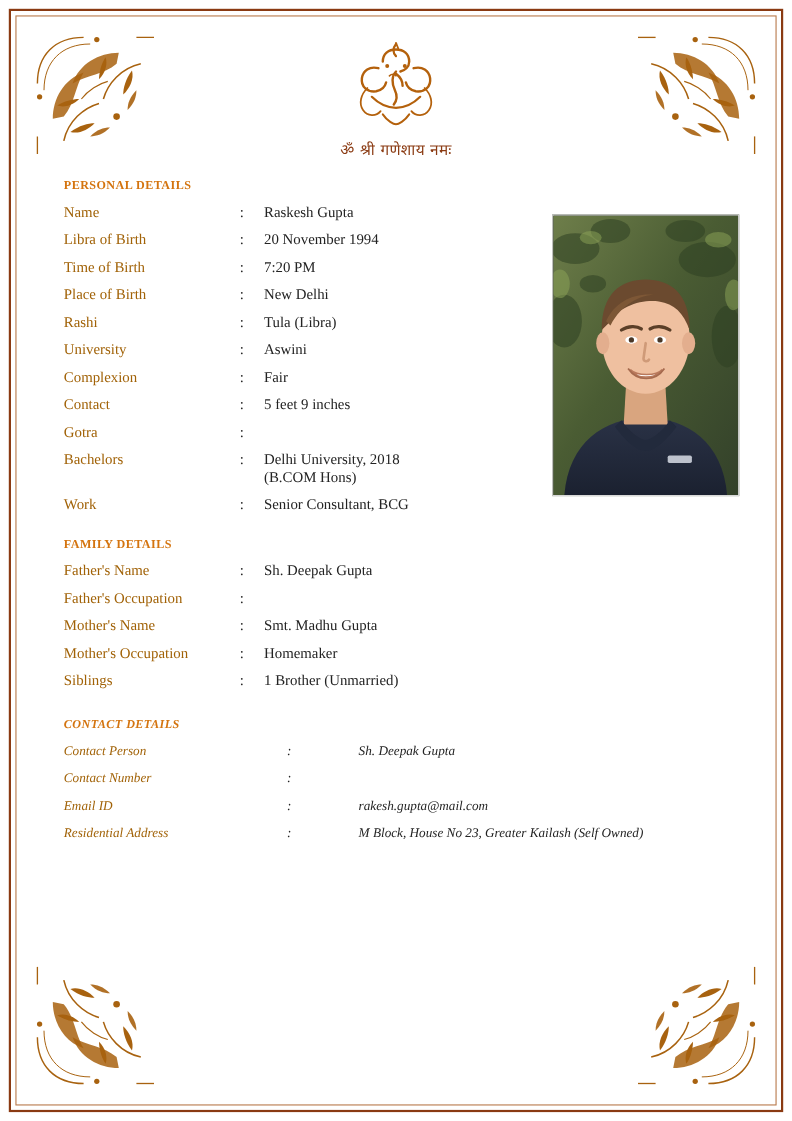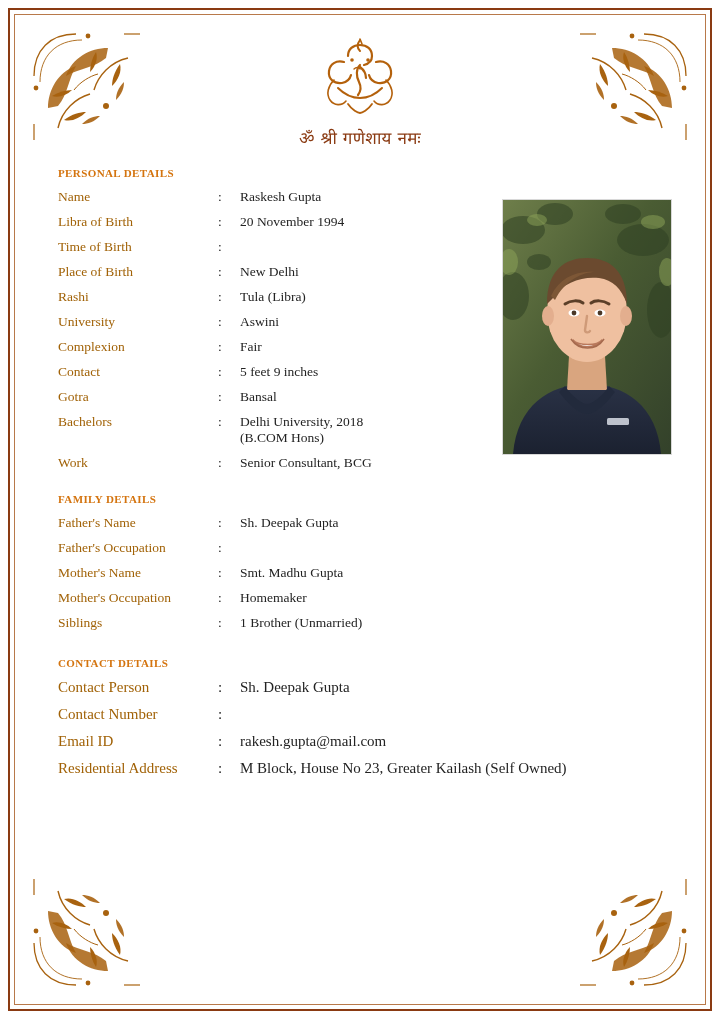--- a/index.html
+++ b/index.html
@@ -66,21 +66,21 @@
     text-align: center;
   }
   .ganesh {
     color: #b4610c;
     line-height: 1;
     height: 80px;
   }
   .ganesh svg { display: block; margin: 0 auto; }
   .mantra {
     margin-top: 10px;
-    font-size: 17px;
+    font-size: 14px;
     color: #8a3a12;
     font-family: "DejaVu Sans", sans-serif;
     letter-spacing: 0.3px;
   }
 
   
   .section {
     margin-top: 18px;
     padding-left: 36px;
     padding-right: 34px;
@@ -128,22 +128,22 @@
     top: 32px;
     width: 168px;
     height: 254px;
     border: 1px solid #d8d8d8;
     overflow: hidden;
     background: #2e3b23;
   }
   .photo svg { display: block; }
 
   .s-family { margin-top: 22px; }
-  .s-contact { margin-top: 26px; }
-  .s-contact .row { margin-bottom: 10px; font-size: 15px; }
+  .s-contact { margin-top: 26px; font-style: italic; }
+  .s-contact .row { margin-bottom: 10px; font-size: 12px; gap: 43px; }
   .s-contact .row .label { width: 160px; flex: 0 0 160px; }
 </style>
 </head>
 <body>
 
 <div class="page">
   <div class="border-outer"></div>
   <div class="border-inner"></div>
 
   <div class="content">
@@ -331,20 +331,21 @@
           <span class="value">Raskesh Gupta</span>
         </div>
         <div class="row">
           <span class="label">Libra of Birth</span>
           <span class="colon">:</span>
           <span class="value">20 November 1994</span>
         </div>
         <div class="row">
           <span class="label">Time of Birth</span>
           <span class="colon">:</span>
+          <span class="value">7:20 PM</span>
         </div>
         <div class="row">
           <span class="label">Place of Birth</span>
           <span class="colon">:</span>
           <span class="value">New Delhi</span>
         </div>
         <div class="row">
           <span class="label">Rashi</span>
           <span class="colon">:</span>
           <span class="value">Tula (Libra)</span>
@@ -360,21 +361,20 @@
           <span class="value">Fair</span>
         </div>
         <div class="row">
           <span class="label">Contact</span>
           <span class="colon">:</span>
           <span class="value">5 feet 9 inches</span>
         </div>
         <div class="row">
           <span class="label">Gotra</span>
           <span class="colon">:</span>
-          <span class="value">Bansal</span>
         </div>
         <div class="row">
           <span class="label">Bachelors</span>
           <span class="colon">:</span>
           <span class="value">Delhi University, 2018
 (B.COM Hons)</span>
         </div>
         <div class="row">
           <span class="label">Work</span>
           <span class="colon">:</span>

